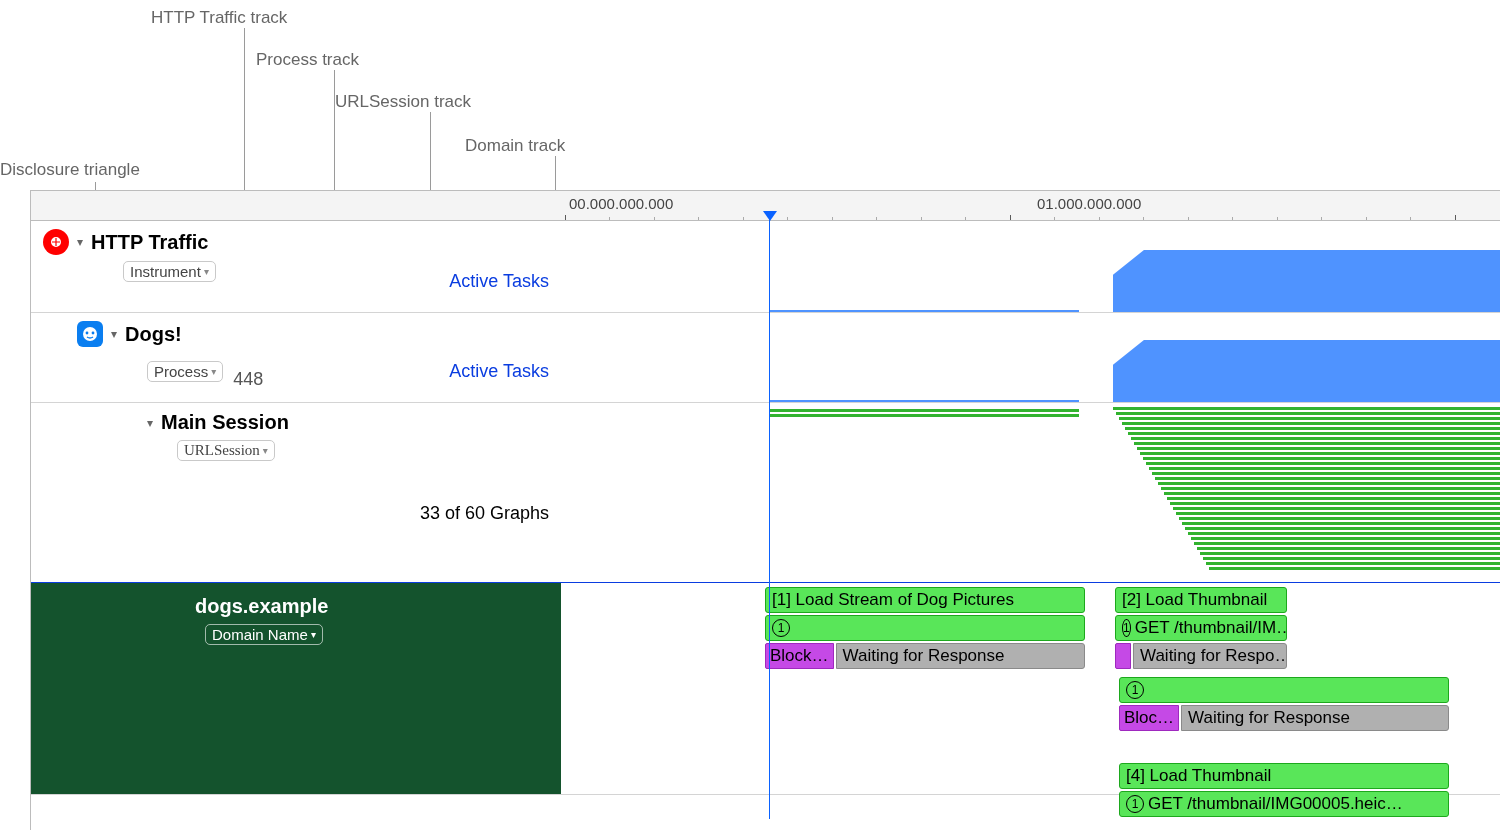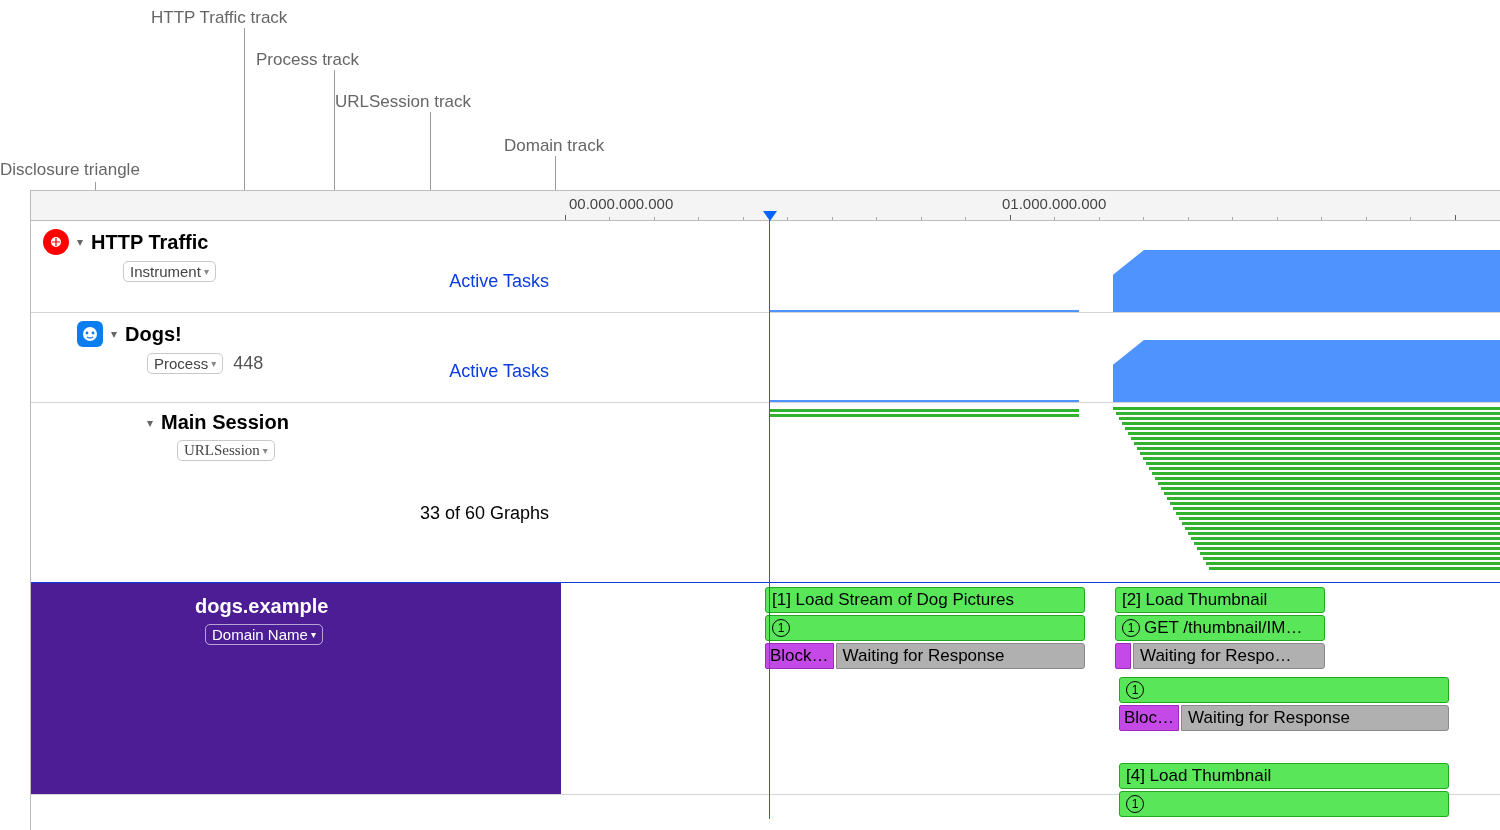--- a/index.html
+++ b/index.html
@@ -17,21 +17,21 @@
   .tick-label { position: absolute; top: 4px; font-size: 15px; color: #444; }
 
   .rows { position: absolute; top: 30px; left: 0; right: 0; bottom: 0; }
   .row { position: relative; border-bottom: 1px solid #d4d4d4; }
   .row .sidebar { position: absolute; left: 0; top: 0; width: 530px; height: 100%; padding: 8px 12px 8px 12px; }
   .row .lane { position: absolute; left: 530px; right: 0; top: 0; bottom: 0; }
   .row.track-http { height: 92px; }
   .row.track-process { height: 90px; }
   .row.track-session { height: 180px; border-bottom: 1px solid #0a3de0; }
   .row.track-domain { height: 212px; }
-  .row.track-domain .sidebar { background: #4c1d95; color: #fff; }
+  .row.track-domain .sidebar { background: #14532d; color: #fff; }
 
   .row-head { display: flex; align-items: center; gap: 8px; }
   .track-icon { width: 26px; height: 26px; border-radius: 6px; display: inline-flex; align-items: center; justify-content: center; font-size: 14px; color: #fff; }
   .track-icon.red { background: #ff0000; font-weight: bold; border-radius: 50%; }
   .track-icon.blue { background: #0a7ef0; }
   .disclosure { cursor: pointer; font-size: 12px; color: #666; user-select: none; }
   .row-title { font-size: 20px; font-weight: 700; }
   .pill { display: inline-flex; align-items: center; font-size: 15px; padding: 1px 6px; border: 1px solid #c9c9c9; border-radius: 5px; color: #444; background: #fff; cursor: pointer; }
   .pill .caret { font-size: 10px; margin-left: 3px; color: #888; }
   .row.track-domain .pill { border-color: rgba(255,255,255,0.6); background: transparent; color: #fff; }
@@ -68,30 +68,30 @@
 
   <div class="callout" style="left:151px; top:8px;">HTTP Traffic track</div>
   <div class="callout-line v" style="left:244px; top:28px; height:248px;"></div>
 
   <div class="callout" style="left:256px; top:50px;">Process track</div>
   <div class="callout-line v" style="left:334px; top:70px; height:310px;"></div>
 
   <div class="callout" style="left:335px; top:92px;">URLSession track</div>
   <div class="callout-line v" style="left:430px; top:112px; height:354px;"></div>
 
-  <div class="callout" style="left:504px; top:136px;">Domain track</div>
+  <div class="callout" style="left:465px; top:136px;">Domain track</div>
   <div class="callout-line v" style="left:555px; top:156px; height:440px;"></div>
 </div>
 
 <div class="instruments">
 
   <div class="ruler">
     <div class="ruler-ticks">
       <span class="tick-label" style="left:8px;">00.000.000.000</span>
-      <span class="tick-label" style="left:441px;">01.000.000.000</span>
+      <span class="tick-label" style="left:476px;">01.000.000.000</span>
       <span class="tick-major" style="left:4px;"></span>
       <span class="tick-major" style="left:449px;"></span>
       <span class="tick-major" style="left:894px;"></span>
       <span class="tick-minor" style="left:48px;"></span>
         <span class="tick-minor" style="left:93px;"></span>
         <span class="tick-minor" style="left:137px;"></span>
         <span class="tick-minor" style="left:182px;"></span>
         <span class="tick-minor" style="left:226px;"></span>
         <span class="tick-minor" style="left:271px;"></span>
         <span class="tick-minor" style="left:315px;"></span>
@@ -152,21 +152,21 @@
               </svg>
           </span>
           <span class="disclosure">▾</span>
           <span class="row-title">Dogs!</span>
         </div>
         <div class="subline" style="padding-left:104px;">
           <span class="pill">
               <span>Process</span>
               <span class="caret">▾</span>
             </span>
-          <span style="font-size:18px;color:#555;">448</span>
+          <span style="font-size:18px;color:#555;margin-top:16px;">448</span>
         </div>
         <span class="right-label" style="top:48px;">Active Tasks</span>
       </div>
       <div class="lane">
         <div class="blue-thin" style="left:208px; width:310px; bottom:0;"></div>
         <div class="blue-chart" style="left:552px; right:0; bottom:0; height:62px; clip-path: polygon(0 40%, 8% 0, 100% 0, 100% 100%, 0 100%);"></div>
       </div>
     </div>
 
     <div class="row track-session">
@@ -242,21 +242,21 @@
           <div class="bar green-bar">[1] Load Stream of Dog Pictures</div>
           <div class="bar green-bar" style="margin-top:2px;">
               <span class="circled">1</span>
             </div>
           <div class="combo" style="margin-top:2px;">
             <span class="purple-chip">Block…</span>
             <div class="bar grey-bar">Waiting for Response</div>
           </div>
         </div>
 
-        <div class="task" style="left:554px; width:210px; top:4px;">
+        <div class="task" style="left:554px; width:172px; top:4px;">
           <div class="bar green-bar">[2] Load Thumbnail</div>
           <div class="bar green-bar" style="margin-top:2px;">
               <span class="circled">1</span>
               <span>GET /thumbnail/IM…</span>
             </div>
           <div class="combo" style="margin-top:2px;">
             <span class="purple-chip" style="width:16px;"></span>
             <div class="bar grey-bar">Waiting for Respo…</div>
           </div>
         </div>
@@ -268,18 +268,19 @@
           <div class="combo" style="margin-top:2px;">
             <span class="purple-chip">Bloc…</span>
             <div class="bar grey-bar">Waiting for Response</div>
           </div>
         </div>
 
         <div class="task" style="left:558px; width:330px; top:180px;">
           <div class="bar green-bar">[4] Load Thumbnail</div>
           <div class="bar green-bar" style="margin-top:2px;">
               <span class="circled">1</span>
+              <span>GET /thumbnail/IMG00005.heic…</span>
             </div>
         </div>
       </div>
     </div>
   </div>
 </div>
 
 </body></html>

